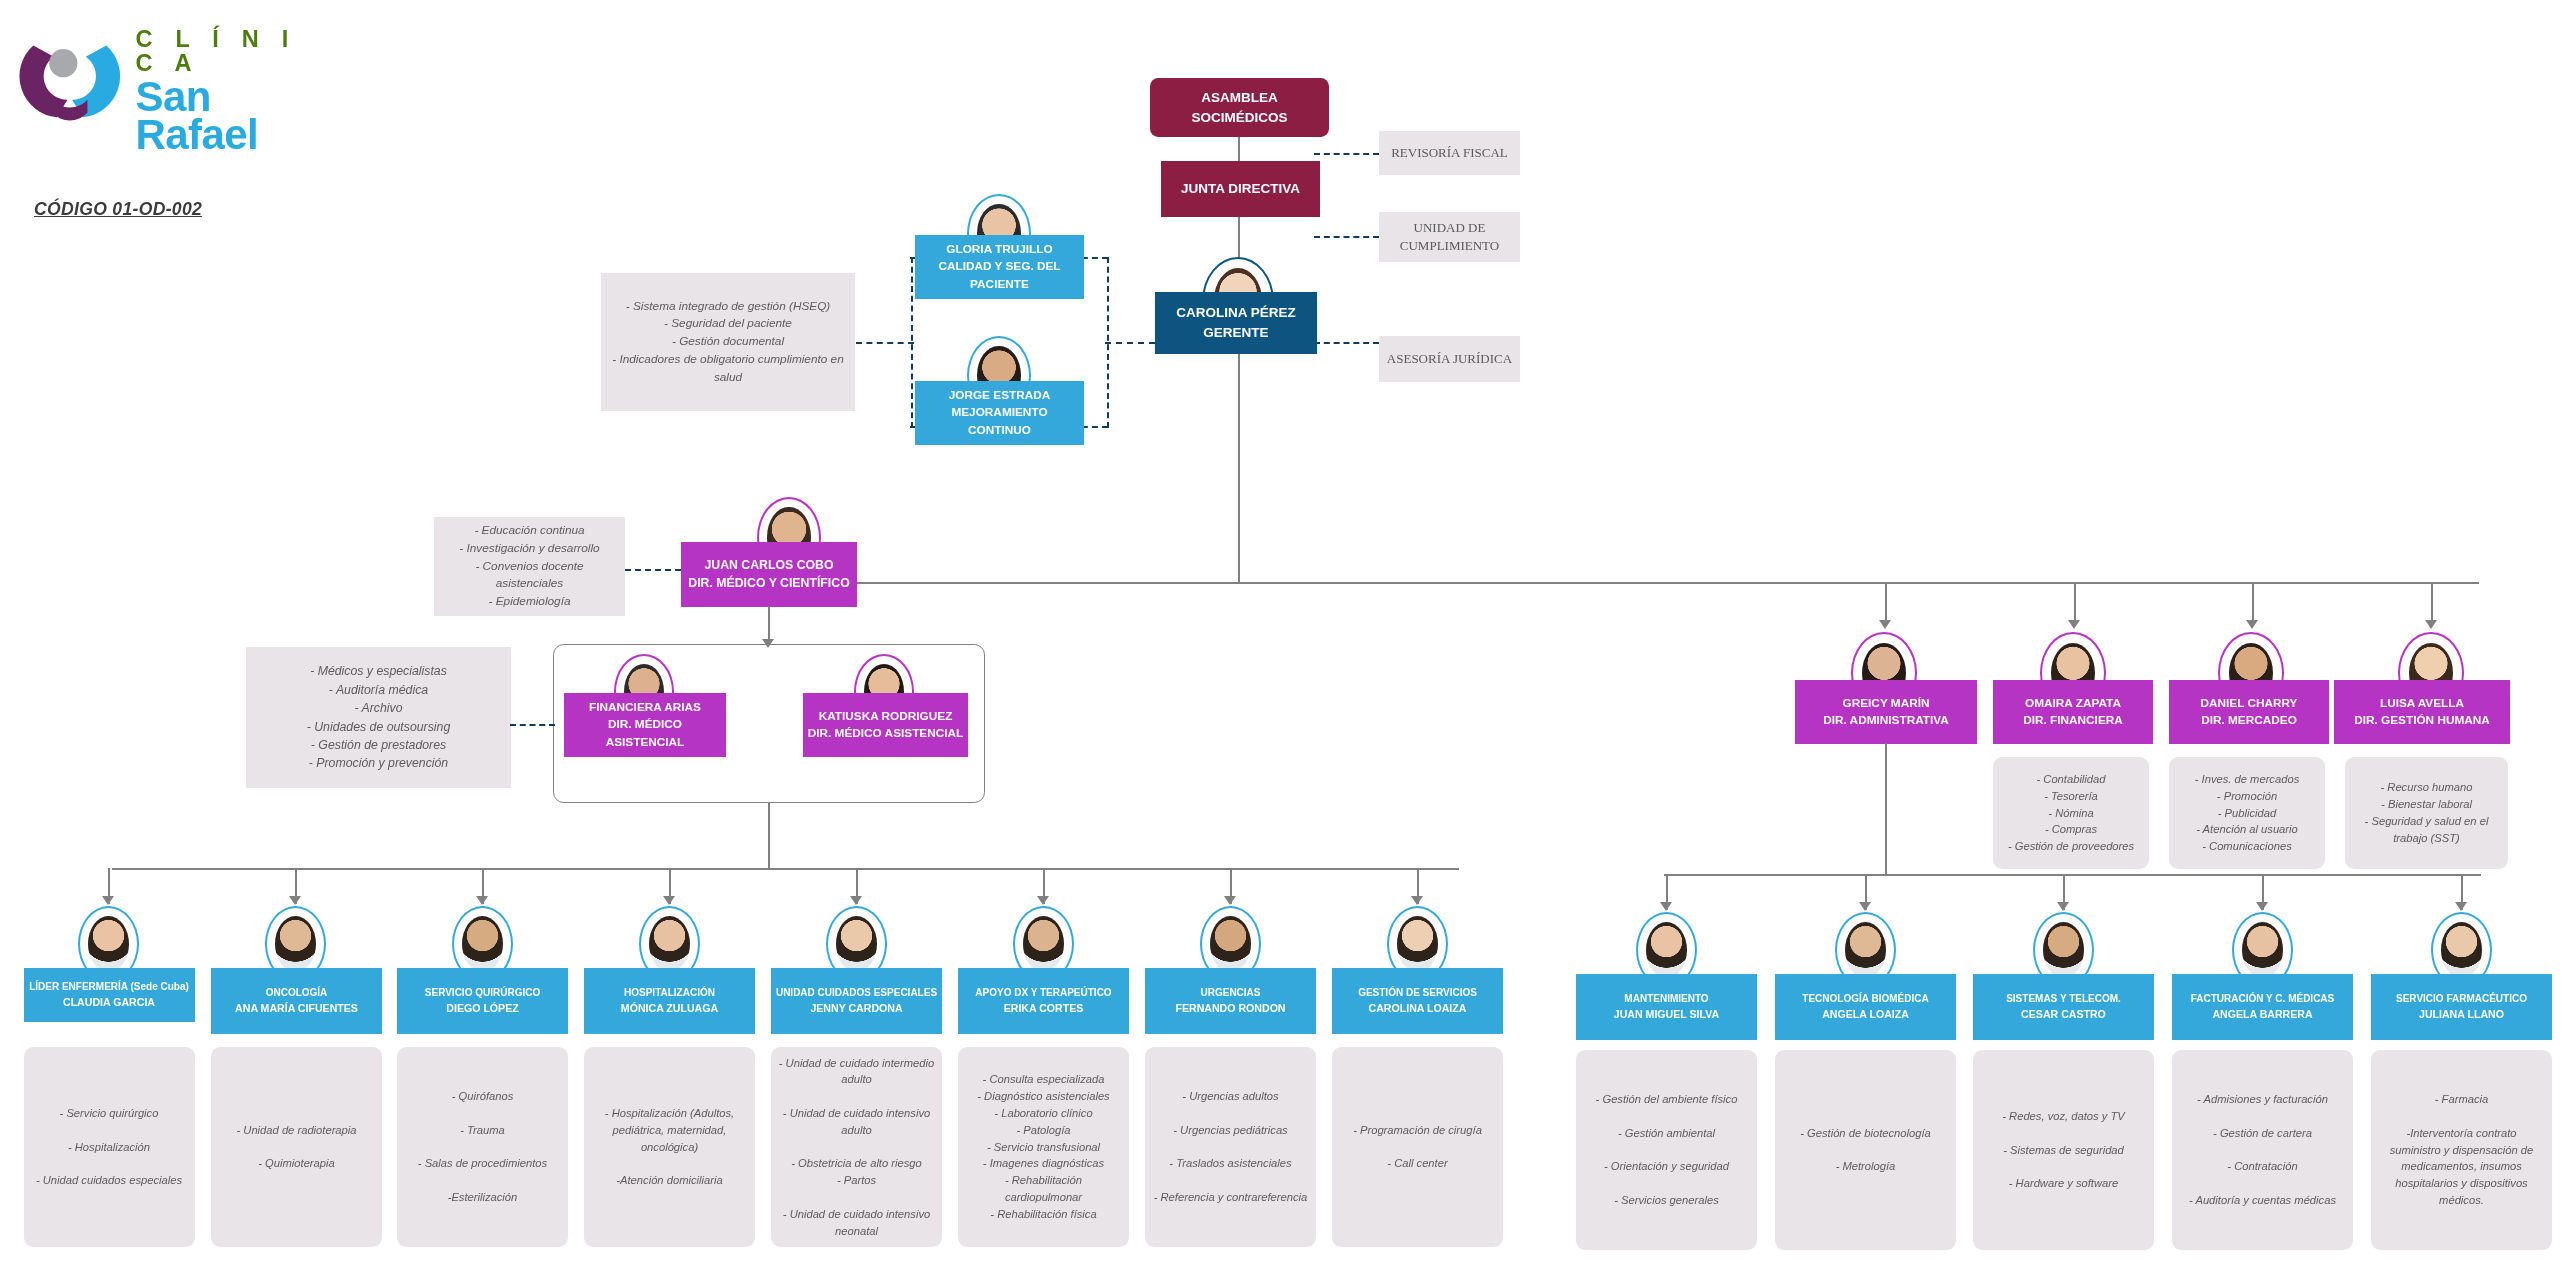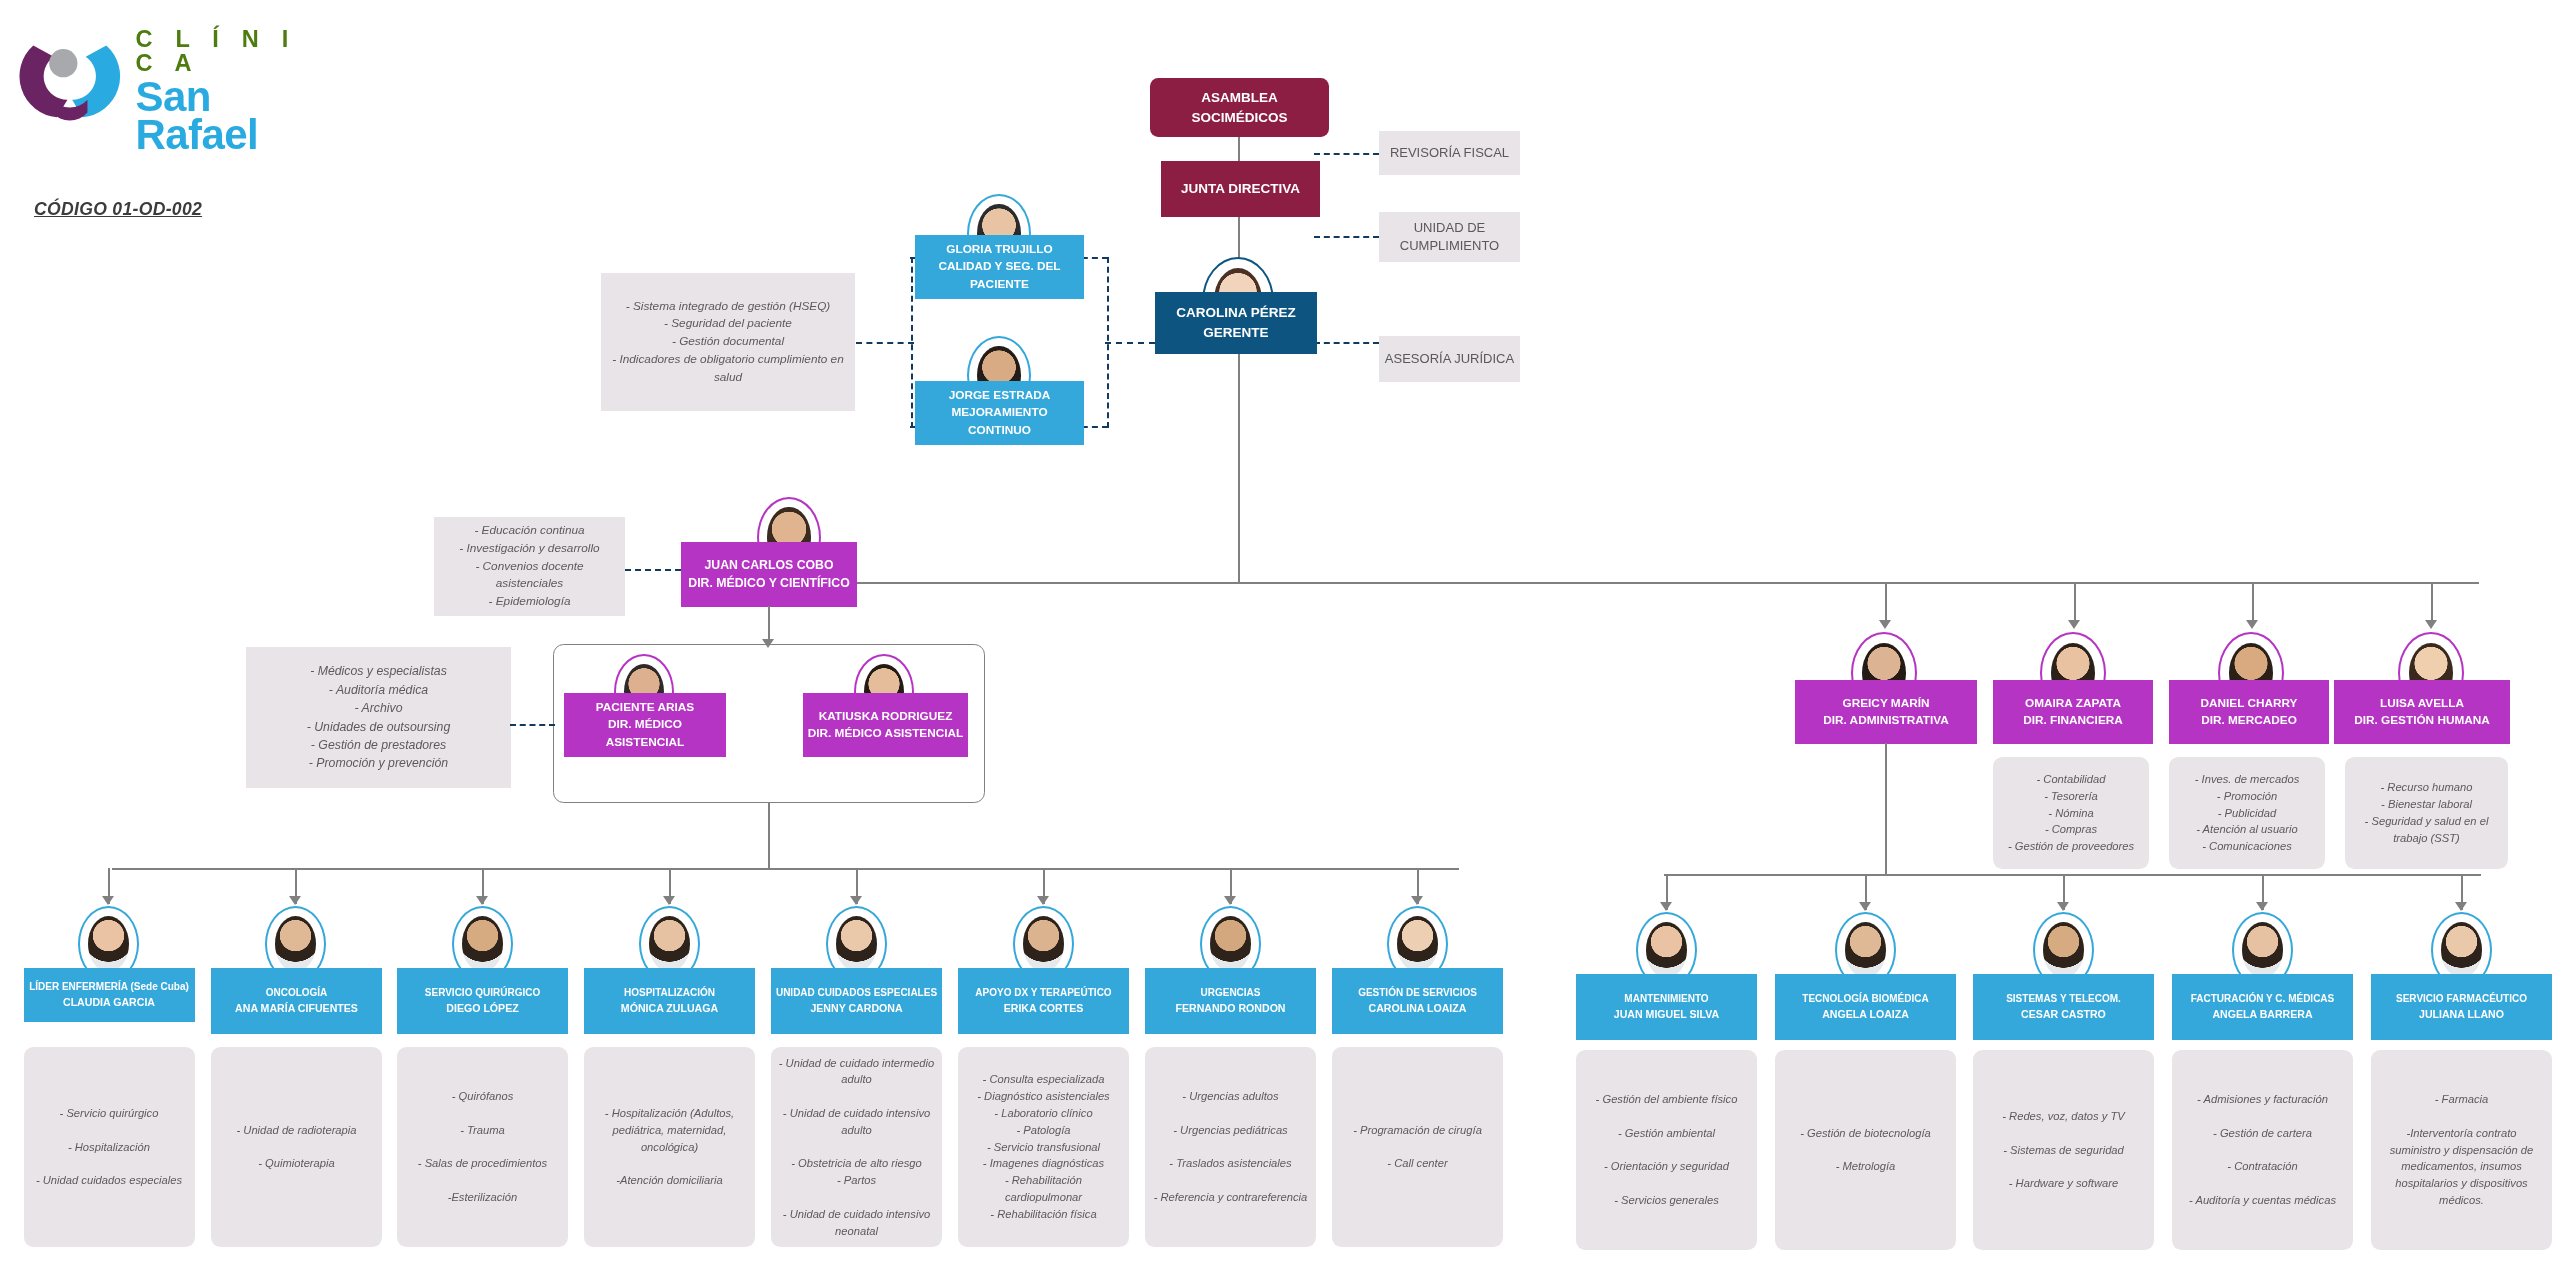--- a/index.html
+++ b/index.html
@@ -30,21 +30,21 @@
   .magenta{background:#b534c4;}
 
   
   .note{position:absolute;box-sizing:border-box;background:#e9e4e8;color:#5b5b5b;
         font-style:italic;text-align:center;display:flex;flex-direction:column;
         align-items:center;justify-content:center;padding:5.9px 7px;line-height:1.5;}
   .note.rounded{border-radius:9.4px;}
   .note .nl{display:block;width:100%;}
   .grey-plain{position:absolute;box-sizing:border-box;background:#e9e4e8;color:#595959;
         display:flex;align-items:center;justify-content:center;text-align:center;
-        font-size:13px;line-height:1.4;padding:5px;}
+        font-size:13px;line-height:1.4;padding:5px;font-family:Liberation Serif, serif;}
 
   
   .avatar{position:absolute;border-radius:50%;background:#fff;box-sizing:border-box;
           overflow:hidden;display:flex;align-items:center;justify-content:center;}
   .avatar .face{width:72%;height:78%;border-radius:50%;}
   .av-navy{border:2.9px solid #0d5580;}
   .av-blue{border:2.4px solid #35a8db;}
   .av-mag{border:2.4px solid #b534c4;}
 
   
@@ -171,21 +171,21 @@
 
   <div class="ln lnv" style="left:768px;top:606px;height:36px;"></div>
   <div class="arrow-d" style="left:762px;top:639px;"></div>
 
   <div class="group-box" style="left:553px;top:644px;width:432px;height:159px;"></div>
 
   <div class="avatar av-mag" style="left:614px;top:654px;width:60px;height:75px;">
     <div class="face" style="background:radial-gradient(circle at 50% 36%,#ddb190 0 38%,#2f2a27 39% 60%,#e9ecef 61% 100%);"></div>
   </div>
   <div class="box magenta" style="left:564px;top:693px;width:162px;height:64px;font-size:11.8px;">
-    <span class="l1">PACIENTE ARIAS</span>
+    <span class="l1">FINANCIERA ARIAS</span>
     <span class="l2">DIR. MÉDICO ASISTENCIAL</span>
   </div>
 
   <div class="avatar av-mag" style="left:854px;top:654px;width:60px;height:75px;">
     <div class="face" style="background:radial-gradient(circle at 50% 36%,#e5bd9b 0 38%,#241a14 39% 62%,#f1f3f5 63% 100%);"></div>
   </div>
   <div class="box magenta" style="left:803px;top:693px;width:165px;height:64px;font-size:11.8px;">
     <span class="l1">KATIUSKA RODRIGUEZ</span>
     <span class="l2">DIR. MÉDICO ASISTENCIAL</span>
   </div>

